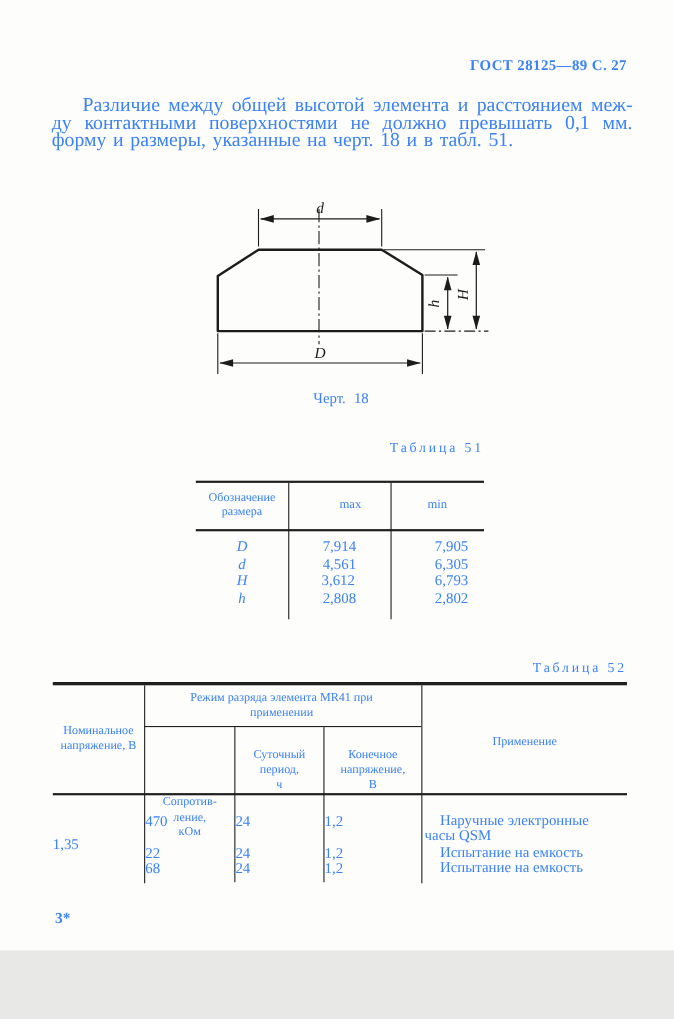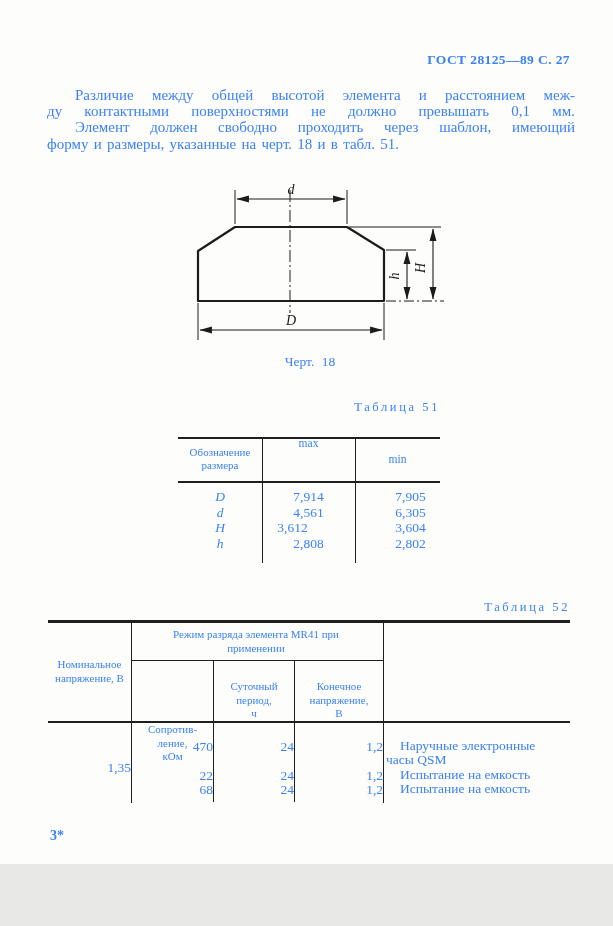--- a/index.html
+++ b/index.html
@@ -8,53 +8,52 @@
     position:relative; width:613px; height:864px; margin:0 auto;
     background:#fdfdfb; color:#3b82f6;
     font-family:"Liberation Serif", serif;
     overflow:hidden;
   }
   .abs { position:absolute; }
   .line { position:absolute; background:#1f1f1f; }
 
   .doc-header { font-size:13.5px; font-weight:bold; letter-spacing:0.4px; white-space:nowrap; }
 
-  .paras { width:528px; font-size:15px; line-height:16.2px; word-spacing:1.5px; }
+  .paras { width:528px; font-size:18px; line-height:16.2px; word-spacing:1.5px; }
   .pline { min-height:16.2px; }
   .pl-j { text-align:justify; text-align-last:justify; }
   .pl-indent { text-indent:28px; }
 
   .fig-caption { font-size:13.5px; text-align:center; word-spacing:4px; }
 
   .tbl-caption { font-size:12.5px; letter-spacing:2.6px; white-space:nowrap; }
   .unit-label { font-size:12px; text-align:center; font-weight:bold; }
 
   .th { font-size:11px; line-height:13px; text-align:center; }
   .td { font-size:13.5px; text-align:center; white-space:nowrap; }
   .dim-letter { font-style:italic; }
 
   .t52-th { font-size:11px; line-height:13.5px; text-align:center; }
-  .t52-td { font-size:13.5px; text-align:right; white-space:nowrap; }
+  .t52-td { font-size:13.5px; text-align:left; white-space:nowrap; }
   .t52-app { font-size:13.5px; line-height:13.8px; text-indent:14px; text-align:left; }
 
   .footer-mark { font-size:14px; font-weight:bold; }
 
   svg text { font-family:"Liberation Serif", serif; font-style:italic; font-size:14px; fill:#1c1c1c; }
 </style>
 </head>
 <body>
 
 <div class="page">
 
   <div class="abs doc-header" style="top:52px; right:43px;">ГОСТ 28125—89 С. 27</div>
 
   <div class="abs paras" style="left:47px; top:87px;">
     <div class="pline pl-j pl-indent">Различие между общей высотой элемента и расстоянием меж-</div>
     <div class="pline pl-j">ду контактными поверхностями не должно превышать 0,1 мм.</div>
-    <div class="pline pl-j pl-indent">Элемент должен свободно проходить через шаблон, имеющий</div>
     <div class="pline">форму и размеры, указанные на черт. 18 и в табл. 51.</div>
   </div>
 
   <svg class="abs" style="left:140px; top:182px;" width="330" height="165" viewBox="0 0 330 165">
     <defs>
       <marker id="mA" viewBox="0 0 12 8" refX="11.5" refY="4" markerWidth="13" markerHeight="9" orient="auto-start-reverse" markerUnits="userSpaceOnUse">
         <path d="M0.5,0.8 L12,4 L0.5,7.2 Z" fill="#1c1c1c"></path>
       </marker>
     </defs>
 
@@ -86,34 +85,34 @@
 
   <div class="abs tbl-caption" style="top:400px; right:173px;">Таблица 51</div>
 
   <div class="abs" style="left:178px; top:437px; width:262px; height:128px;">
     <div class="line" style="left:0; top:0; width:262px; height:2px;"></div>
     <div class="line" style="left:0; top:44px; width:262px; height:1.5px;"></div>
     <div class="line" style="left:84px; top:2px; width:1.4px; height:124px;"></div>
     <div class="line" style="left:177px; top:2px; width:1.4px; height:124px;"></div>
 
     <div class="abs th" style="left:0; top:9px; width:84px;">Обозначение размера</div>
-    <div class="abs th" style="left:84px; top:0; width:93px; font-size:11.5px;">max</div>
+    <div class="abs th" style="left:84px; top:16px; width:93px; font-size:11.5px;padding-left:10px;">max</div>
     <div class="abs th" style="left:177px; top:16px; width:85px; font-size:11.5px;">min</div>
 
     <div class="abs td dim-letter" style="left:0; top:52px; width:84px;">D</div>
     <div class="abs td" style="left:84px; top:52px; width:93px;">7,914</div>
     <div class="abs td" style="left:190px; top:52px; width:85px;">7,905</div>
 
     <div class="abs td dim-letter" style="left:0; top:67.6px; width:84px;">d</div>
     <div class="abs td" style="left:84px; top:67.6px; width:93px;">4,561</div>
     <div class="abs td" style="left:190px; top:67.6px; width:85px;">6,305</div>
 
     <div class="abs td dim-letter" style="left:0; top:83.2px; width:84px;">H</div>
-    <div class="abs td" style="left:68px; top:83.2px; width:93px;">3,612</div>
-    <div class="abs td" style="left:190px; top:83.2px; width:85px;">3,604</div>
+    <div class="abs td" style="left:83px; top:83.2px; width:93px;">3,612</div>
+    <div class="abs td" style="left:190px; top:83.2px; width:85px;">6,793</div>
 
     <div class="abs td dim-letter" style="left:0; top:98.8px; width:84px;">h</div>
     <div class="abs td" style="left:84px; top:98.8px; width:93px;">2,808</div>
     <div class="abs td" style="left:190px; top:98.8px; width:85px;">2,802</div>
   </div>
 
   <div class="abs tbl-caption" style="top:600px; right:43px;">Таблица 52</div>
 
   <div class="abs" style="left:48px; top:620px; width:522px; height:190px;">
     <div class="line" style="left:0; top:0; width:522px; height:2.5px;"></div>
@@ -135,20 +134,21 @@
     <div class="abs t52-th" style="left:166px; top:60px; width:80px;">
       <div>Суточный</div>
       <div>период,</div>
       <div>ч</div>
     </div>
     <div class="abs t52-th" style="left:247px; top:60px; width:88px;">
       <div>Конечное</div>
       <div>напряжение,</div>
       <div>В</div>
     </div>
+    <div class="abs t52-th" style="left:336px; top:48px; width:186px;">Применение</div>
 
     <div class="abs t52-td" style="left:0; top:140px; width:83px;">1,35</div>
 
     <div class="abs t52-td" style="left:84px; top:119px; width:81px;">470</div>
     <div class="abs t52-td" style="left:166px; top:119px; width:80px;">24</div>
     <div class="abs t52-td" style="left:247px; top:119px; width:88px;">1,2</div>
     <div class="abs t52-app" style="left:338px; top:119px; width:170px;">Наручные электронные часы QSM</div>
 
     <div class="abs t52-td" style="left:84px; top:148px; width:81px;">22</div>
     <div class="abs t52-td" style="left:166px; top:148px; width:80px;">24</div>

